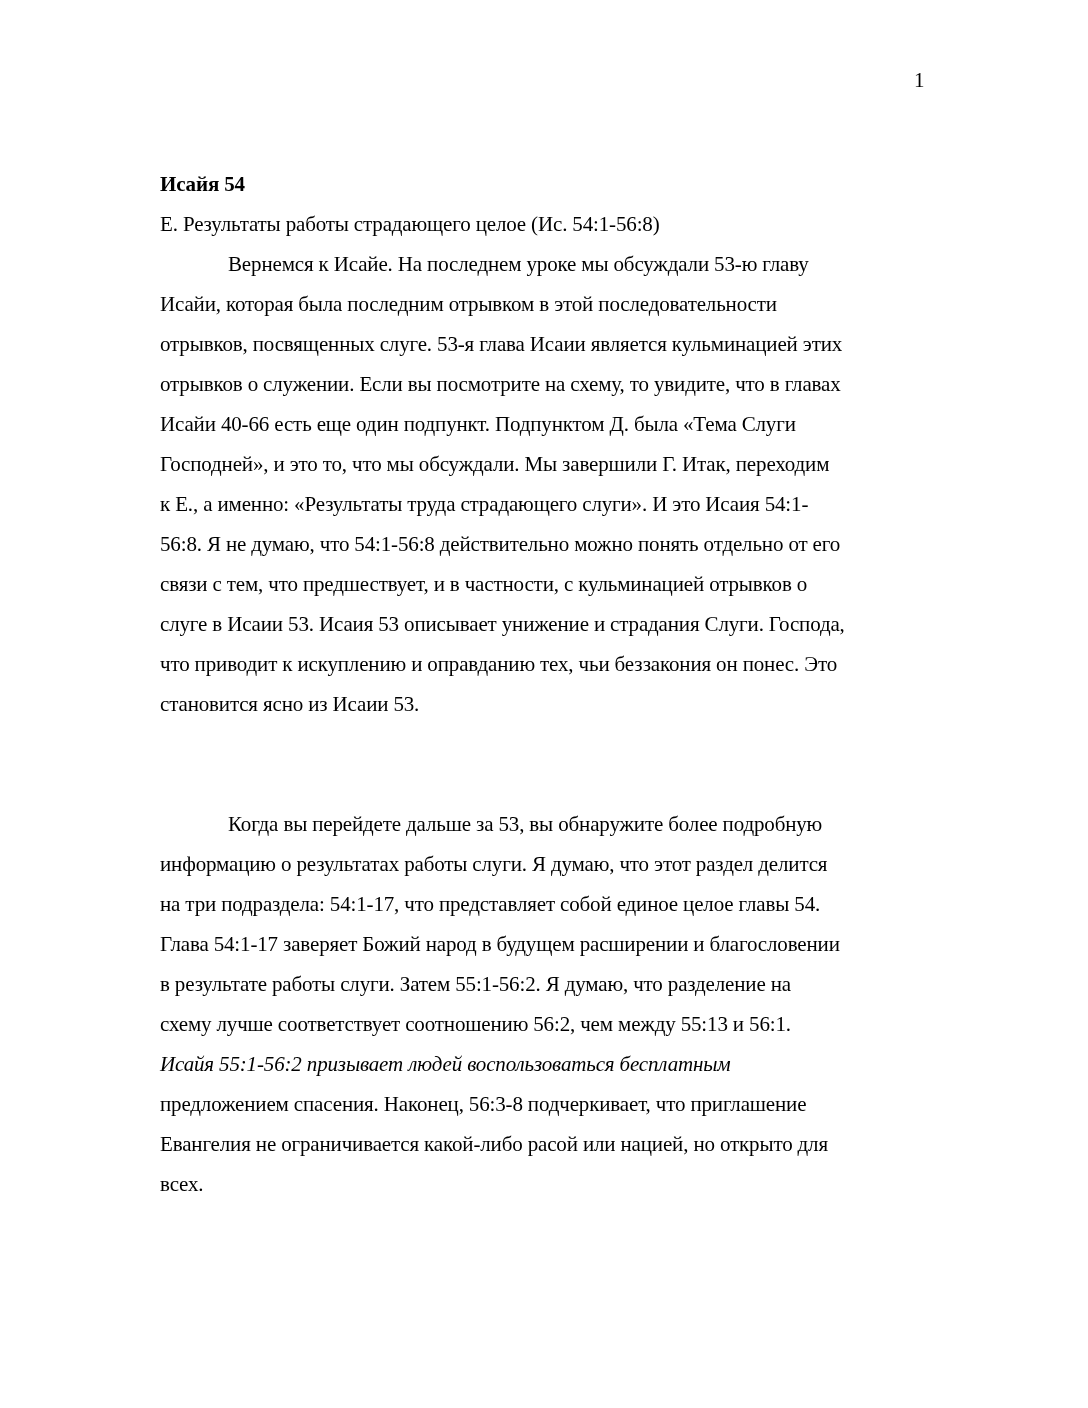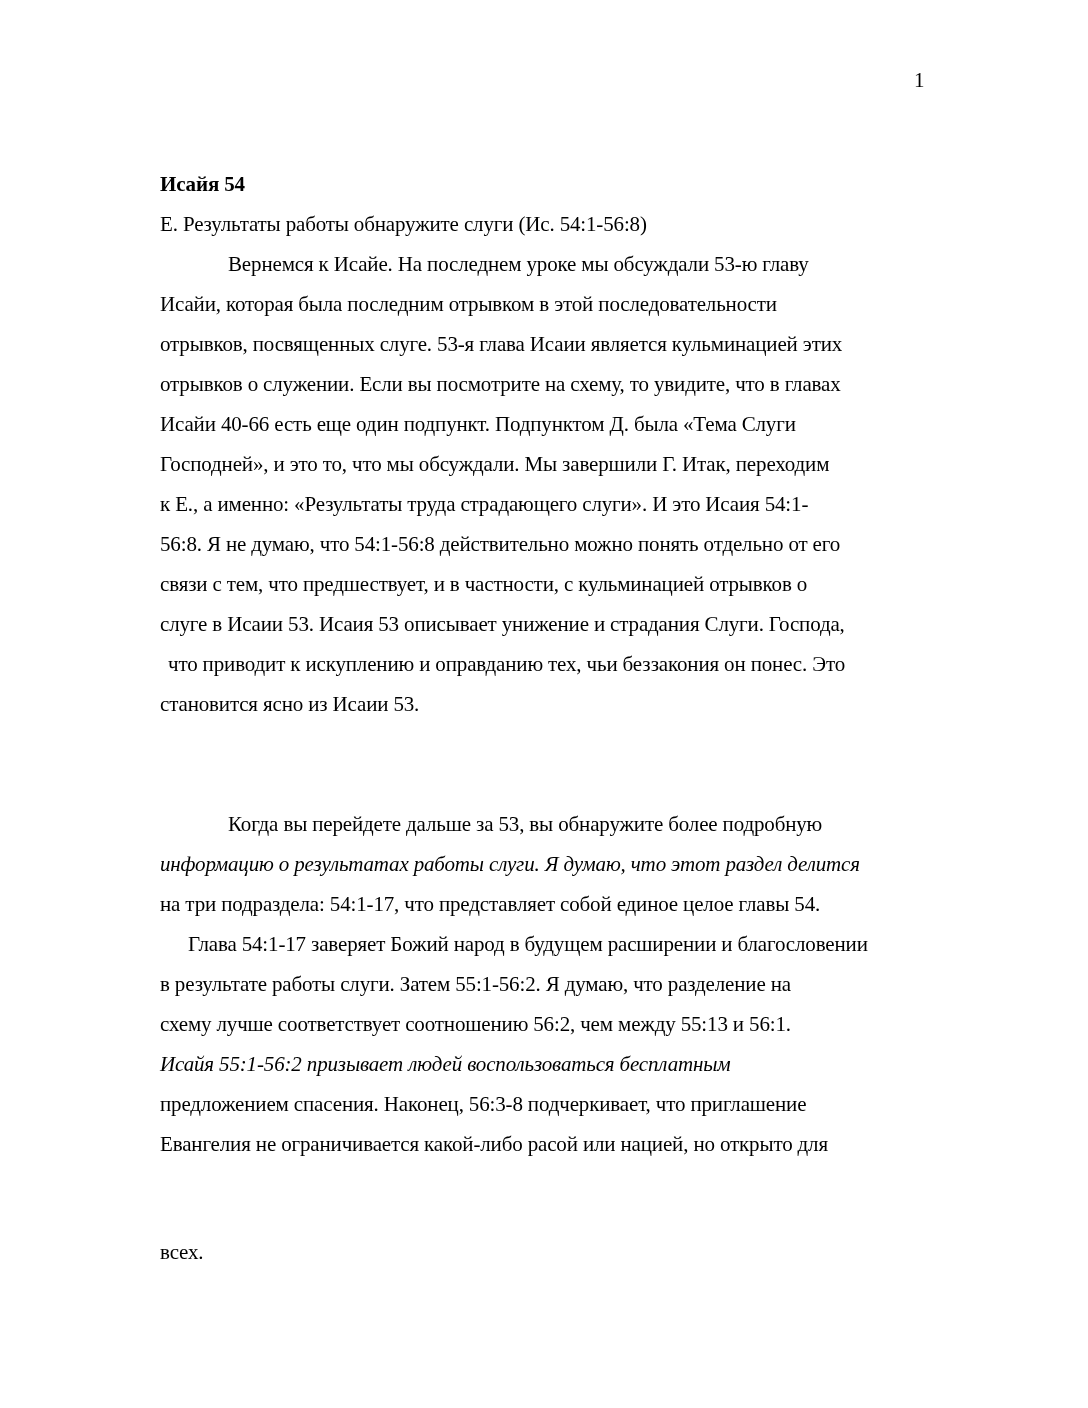--- a/index.html
+++ b/index.html
@@ -42,45 +42,45 @@
   </style>
 </head>
 <body>
 
 <div class="page">
 
   <div class="page-number">1</div>
 
   <div class="line bold" style="top:170px;">Исайя 54</div>
 
-  <div class="line" style="top:210px;">Е. Результаты работы обнаружите слуги (Ис. 54:1-56:8)</div>
+  <div class="line" style="top:210px;">Е. Результаты работы страдающего целое (Ис. 54:1-56:8)</div>
 
   <div>
     <div class="line indent" style="top:250px;">Вернемся к Исайе. На последнем уроке мы обсуждали 53-ю главу</div>
     <div class="line" style="top:290px;">Исайи, которая была последним отрывком в этой последовательности</div>
     <div class="line" style="top:330px;">отрывков, посвященных слуге. 53-я глава Исаии является кульминацией этих</div>
     <div class="line" style="top:370px;">отрывков о служении. Если вы посмотрите на схему, то увидите, что в главах</div>
     <div class="line" style="top:410px;">Исайи 40-66 есть еще один подпункт. Подпунктом Д. была «Тема Слуги</div>
     <div class="line" style="top:450px;">Господней», и это то, что мы обсуждали. Мы завершили Г. Итак, переходим</div>
     <div class="line" style="top:490px;">к Е., а именно: «Результаты труда страдающего слуги». И это Исаия 54:1-</div>
     <div class="line" style="top:530px;">56:8. Я не думаю, что 54:1-56:8 действительно можно понять отдельно от его</div>
     <div class="line" style="top:570px;">связи с тем, что предшествует, и в частности, с кульминацией отрывков о</div>
     <div class="line" style="top:610px;">слуге в Исаии 53. Исаия 53 описывает унижение и страдания Слуги. Господа,</div>
-    <div class="line" style="top:650px;margin-left:8px;">что приводит к искуплению и оправданию тех, чьи беззакония он понес. Это</div>
+    <div class="line" style="top:650px;">что приводит к искуплению и оправданию тех, чьи беззакония он понес. Это</div>
     <div class="line" style="top:690px;">становится ясно из Исаии 53.</div>
   </div>
 
 
   <div>
     <div class="line indent" style="top:810px;">Когда вы перейдете дальше за 53, вы обнаружите более подробную</div>
-    <div class="line" style="top:850px;font-style:italic;">информацию о результатах работы слуги. Я думаю, что этот раздел делится</div>
+    <div class="line" style="top:850px;">информацию о результатах работы слуги. Я думаю, что этот раздел делится</div>
     <div class="line" style="top:890px;">на три подраздела: 54:1-17, что представляет собой единое целое главы 54.</div>
-    <div class="line" style="top:930px;margin-left:28px;">Глава 54:1-17 заверяет Божий народ в будущем расширении и благословении</div>
+    <div class="line" style="top:930px;">Глава 54:1-17 заверяет Божий народ в будущем расширении и благословении</div>
     <div class="line" style="top:970px;">в результате работы слуги. Затем 55:1-56:2. Я думаю, что разделение на</div>
     <div class="line" style="top:1010px;">схему лучше соответствует соотношению 56:2, чем между 55:13 и 56:1.</div>
     <div class="line" style="top:1050px;font-style:italic;">Исайя 55:1-56:2 призывает людей воспользоваться бесплатным</div>
     <div class="line" style="top:1090px;">предложением спасения. Наконец, 56:3-8 подчеркивает, что приглашение</div>
     <div class="line" style="top:1130px;">Евангелия не ограничивается какой-либо расой или нацией, но открыто для</div>
-    <div class="line" style="top:1238px;">всех.</div>
+    <div class="line" style="top:1170px;">всех.</div>
   </div>
 
 
 </div>
 
 </body></html>

